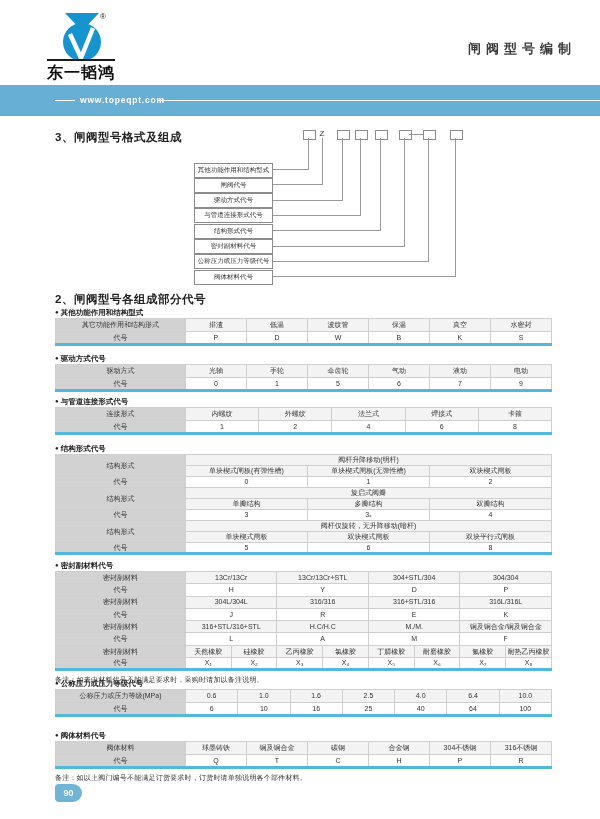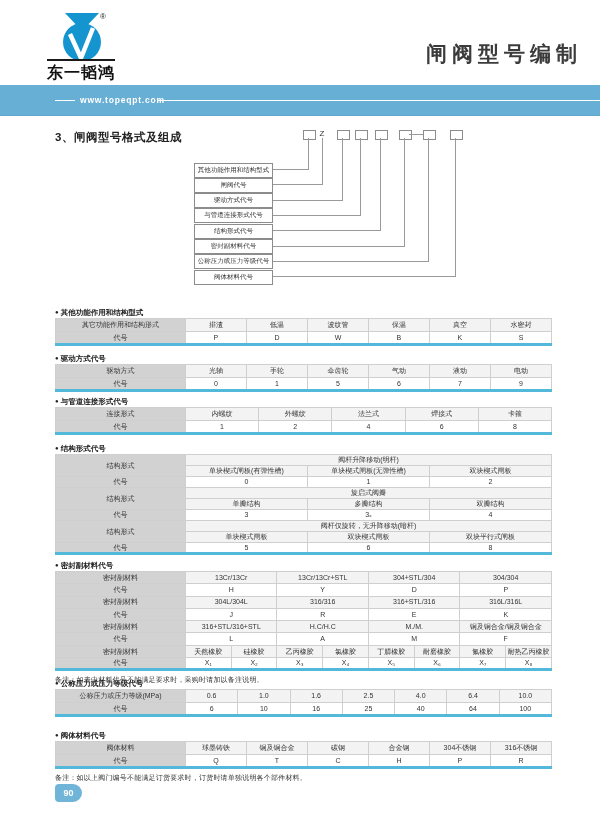--- a/index.html
+++ b/index.html
@@ -5,21 +5,21 @@
   html,body{margin:0;padding:0;background:#fff;}
   .page{position:relative;width:600px;height:819px;background:#fff;overflow:hidden;
         font-family:"Liberation Sans","DejaVu Sans",sans-serif;color:#333;}
 
   
   .logo{position:absolute;left:56px;top:12px;width:52px;height:50px;}
   .reg-mark{position:absolute;left:100px;top:12px;font-size:8px;color:#222;}
   .brand-rule{position:absolute;left:47px;top:59px;width:68px;height:2px;background:#1a1a1a;}
   .brand-name{position:absolute;left:47px;top:63px;width:68px;text-align:center;
               font-size:16px;font-weight:bold;color:#111;letter-spacing:1px;}
-  .page-title{position:absolute;right:18px;top:40px;font-size:21px;font-weight:bold;
+  .page-title{position:absolute;right:24px;top:40px;font-size:13px;font-weight:bold;
               color:#3b3b3b;letter-spacing:5px;}
   .band{position:absolute;left:0;top:85px;width:600px;height:30px;background:#68afd5;
         border-bottom:1px solid #5ea8cf;}
   .band-line{position:absolute;top:15px;height:1px;background:#fff;}
   .band-line.left{left:55px;width:20px;}
   .band-line.right{left:157px;width:443px;}
   .website{position:absolute;left:80px;top:10px;font-size:8.5px;font-weight:bold;
            color:#fff;letter-spacing:0.8px;}
 
   
@@ -106,20 +106,21 @@
       <div class="dg-line" style="left: 428px; top: 138px; width: 1px; height: 122.8px;"></div>
       <div class="dg-line" style="left: 271px; top: 260.8px; height: 1px; width: 158px;"></div>
       <div class="dg-label" style="top: 254.3px;">公称压力或压力等级代号</div>
       <div class="dg-box" style="left: 449.5px; top: 130px;"></div>
       <div class="dg-line" style="left: 455px; top: 138px; width: 1px; height: 138.1px;"></div>
       <div class="dg-line" style="left: 271px; top: 276.1px; height: 1px; width: 185px;"></div>
       <div class="dg-label" style="top: 269.6px;">阀体材料代号</div>
       <div class="dg-line" style="left: 409px; top: 134px; width: 14px; height: 1px;"></div>
     </div>
 
+  <div class="sec-heading" id="sec2-heading">2、闸阀型号各组成部分代号</div>
   <div id="tables">
       <div class="tblock" style="top: 307px;">
         <div class="bullet"><span class="dot">●</span><span>其他功能作用和结构型式</span></div>
         <table class="dt">
           <colgroup>
             <col style="width: 26.2%;">
             <col style="width: 12.3%;">
             <col style="width: 12.3%;">
             <col style="width: 12.3%;">
             <col style="width: 12.3%;">

